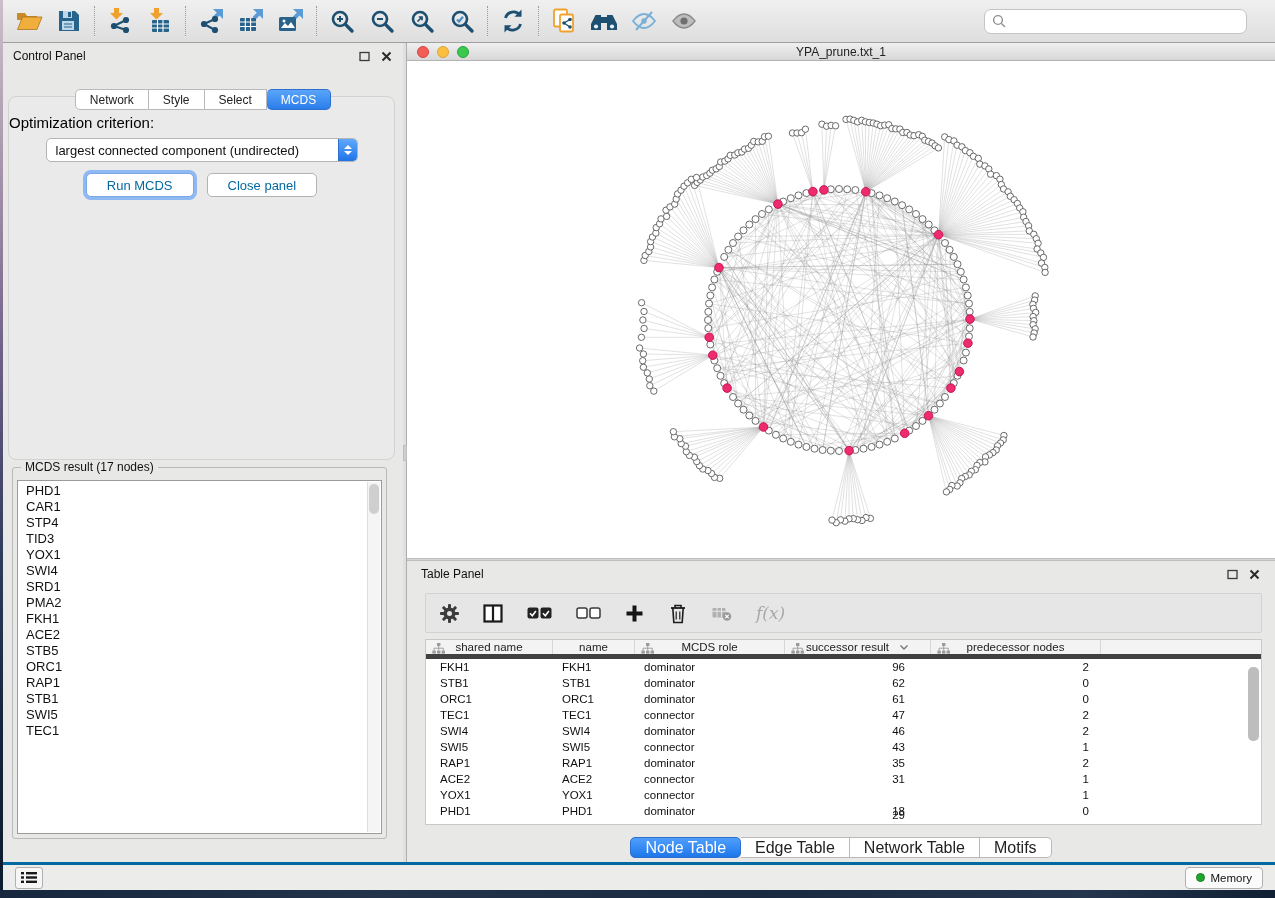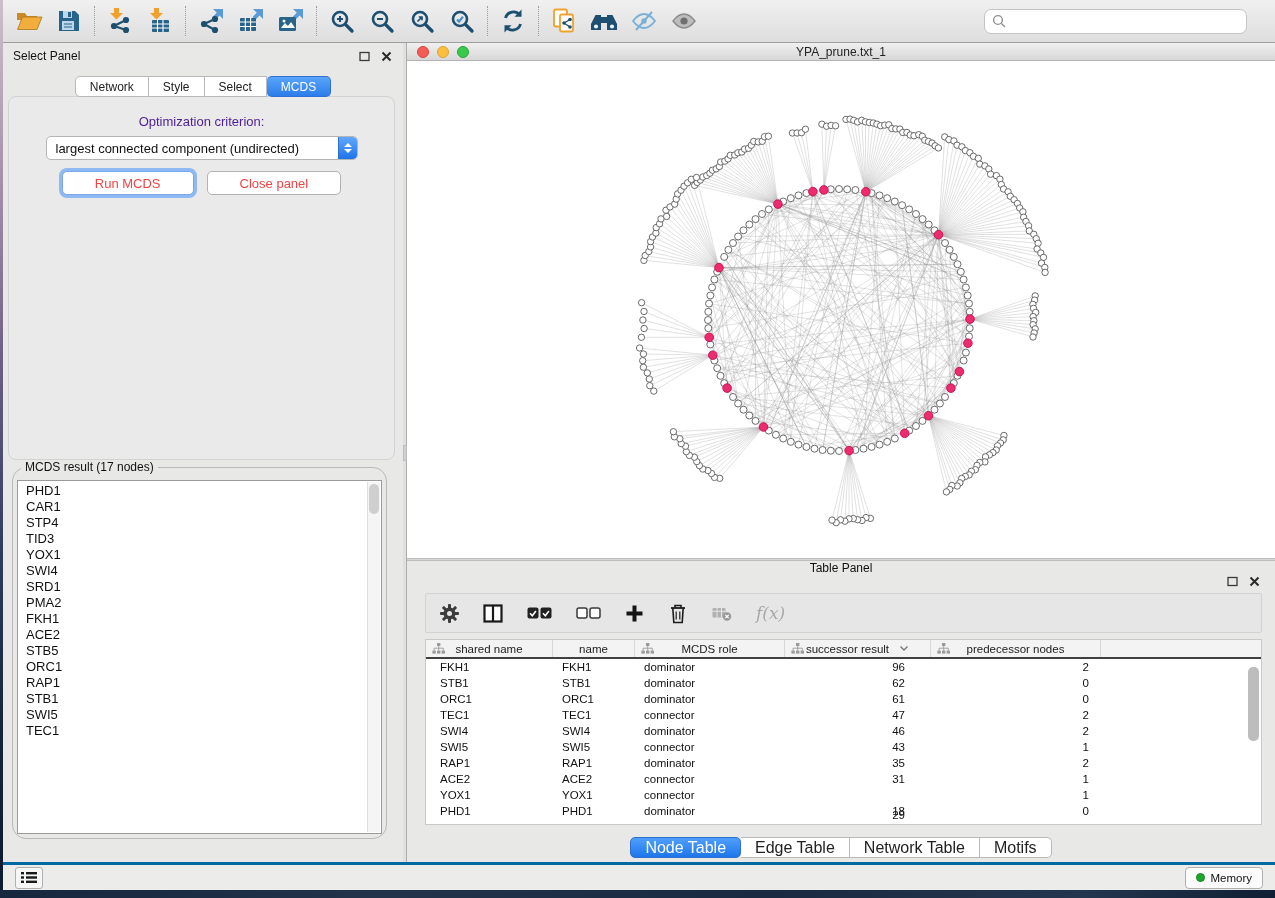--- a/index.html
+++ b/index.html
@@ -25,43 +25,43 @@
     border-radius:7px; display:flex; align-items:center; padding:0 7px; }
   .searchbox input { border:none; outline:none; flex:1; font-size:12px; margin-left:5px; background:transparent; }
 
   
   .control-panel { position:absolute; left:0; top:43px; width:400px; bottom:28px; background:#e8e8e6; }
   .cp-head { height:26px; display:flex; align-items:center; padding:0 10px; }
   .cp-title { font-size:12px; color:#111; }
   .panel-winbtns { margin-left:auto; display:flex; align-items:center; gap:9px; }
   .wb { width:13px; height:13px; display:flex; align-items:center; justify-content:center; }
 
-  .cp-tabs { display:flex; justify-content:center; margin-top:7px; position:relative; z-index:2;align-items:center; }
+  .cp-tabs { display:flex; justify-content:center; margin-top:20px; position:relative; z-index:2;align-items:center; }
   .seg-tab { height:21px; padding:0 14px; display:flex; align-items:center; background:#fff;
     border:1px solid #b9b9b9; border-left:none; font-size:12px; color:#222; }
   .seg-tab:first-child { border-left:1px solid #b9b9b9; border-radius:5px 0 0 5px; }
   .seg-tab:last-child { border-radius:0 5px 5px 0; }
   .seg-tab.active { background:linear-gradient(#5aa5fb,#2b7de9); border-color:#2e6fd0; color:#fff; border-radius:5px; }
 
   .cp-inner { position:absolute; left:5px; right:8px; top:54px; height:364px; background:#eaeaea;
     border:1px solid #d2d2d2; border-radius:8px; margin-top:-1px; }
-  .opt-label { text-align:center; margin-top:17px; font-size:13px; color:#4c1d95; }
+  .opt-label { margin-top:17px; font-size:15px; color:#000000; }
   .dropdown { width:312px; height:24px; margin:7px auto 0; background:#fff; border:1px solid #b5b5b5;
     border-radius:5px; display:flex; align-items:center; overflow:hidden; }
   .dropdown .dd-value { flex:1; font-size:13px; color:#111; padding-left:9px; white-space:nowrap; }
   .dd-stepper { width:19px; align-self:stretch; background:linear-gradient(#5fa8fc,#1f74e8);
     border-left:1px solid #2e6fd0; display:flex; flex-direction:column; align-items:center; justify-content:center; gap:2px; border-radius:0 4px 4px 0; }
   .dd-stepper .up { width:0; height:0; border-left:4px solid transparent; border-right:4px solid transparent; border-bottom:4px solid #fff; }
   .dd-stepper .dn { width:0; height:0; border-left:4px solid transparent; border-right:4px solid transparent; border-top:4px solid #fff; }
   .cp-btnrow { display:flex; justify-content:center; gap:13px; margin-top:11px; }
-  .btn { height:24px; padding:0 32px; background:#fff; border:1px solid #b2b2b2; border-radius:5px;
-    font-size:13px; color:#ef4444; display:flex; align-items:center; }
+  .btn { height:24px; padding:0 20px; background:#fff; border:1px solid #b2b2b2; border-radius:5px;
+    font-size:13px; color:#0369a1; display:flex; align-items:center; }
   .btn.focus-ring { box-shadow:0 0 0 3px rgba(92,158,246,.65); border-color:#7aa8e8; }
 
-  .fieldset { position:absolute; left:9px; right:16px; top:424px; bottom:23px; border:1px solid #b9b9b9; border-radius:14px; }
+  .fieldset { position:absolute; left:9px; right:16px; top:424px; bottom:23px; border:1px solid #b9b9b9; border-radius:3px; }
   .fieldset .legend { position:absolute; top:-8px; left:8px; background:#e8e8e6; padding:0 4px; font-size:12px; color:#111; }
   .mcds-listbox { position:absolute; left:4px; right:4px; top:12px; bottom:4px; background:#fff; border:1px solid #9b9b9b; overflow:hidden; }
   .mcds-list { position:absolute; left:0; right:14px; top:2px; bottom:0; padding-left:8px; }
   .mcds-item { font-size:13px; line-height:16px; color:#111; }
   .mcds-scroll { position:absolute; right:1px; top:1px; bottom:1px; width:13px; background:#f5f5f5; border-left:1px solid #dedede; }
   .mcds-thumb { position:absolute; left:1px; top:2px; width:10px; height:30px; background:#cfcfcf; border-radius:5px; }
 
   .v-div { position:absolute; left:400px; top:43px; width:4px; bottom:28px; background:#e0e0de; border-right:1px solid #adadad; }
   .v-grip { position:absolute; left:0; top:402px; width:4px; height:16px; background:#cfcfcf; border:1px solid #bdbdbd; }
 
@@ -73,29 +73,29 @@
   .light { width:12px; height:12px; border-radius:50%; }
   .light.red { background:#f45d56; border:1px solid #d6453f; }
   .light.yellow { background:#fbbe3f; border:1px solid #dda534; }
   .light.green { background:#3ac84d; border:1px solid #2da23c; }
   .net-title-text { position:absolute; left:0; right:0; text-align:center; font-size:12px; color:#222; }
   .net-canvas { height:497px; background:#fff; position:relative; }
   .h-split { height:3px; background:#d6d6d6; border-top:1px solid #bdbdbd; border-bottom:1px solid #bdbdbd; }
 
   
   .table-panel { flex:1; background:#e8e8e6; position:relative; }
-  .tp-head { height:26px; display:flex; align-items:center; padding:0 14px;flex-direction:column; }
+  .tp-head { height:26px; display:flex; align-items:center; padding:0 14px; }
   .tp-title { font-size:12px; color:#111; }
   .tp-toolbar { margin:6px 13px 0 18px; height:40px; background:#e6e6e6; border:1px solid #d2d2d2; border-radius:2px;
     display:flex; align-items:center; gap:24px; padding:0 14px; }
   .tpt-btn { display:flex; align-items:center; justify-content:center; }
   .fx-label { font-family:"DejaVu Serif",serif; font-style:italic; color:#a8a8a8; font-size:17px; }
 
   .tp-table { margin:6px 13px 0 18px; height:186px; background:#fff; border:1px solid #c9c9c9; position:relative; overflow:hidden; }
-  .tbl-header { display:flex; height:19px; background:#f3f3f3; border-bottom:2px solid #404040;text-align:center; }
+  .tbl-header { display:flex; height:19px; background:#f3f3f3; border-bottom:5px solid #404040;text-align:center; }
   .th { display:flex; align-items:center; justify-content:center; position:relative; font-size:11.5px; color:#222; border-right:1px solid #d7d7d7; }
   .th .tree { position:absolute; left:6px; top:3px; }
   .th .chev { margin-left:10px; }
   .tbl-body { position:absolute; left:0; right:0; top:19px; bottom:0; }
   .tr { display:flex; height:16px; align-items:center; }
   .td { font-size:11.5px; color:#111; white-space:nowrap; overflow:hidden; }
   .td.c0 { padding-left:14px; } .td.c1 { padding-left:9px; } .td.c2 { padding-left:9px; }
   .td.num { text-align:right; }
   .tbl-scroll { position:absolute; right:2px; top:27px; width:11px; height:74px; background:#bdbdbd; border-radius:5px; }
 
@@ -297,21 +297,21 @@
               <circle cx="6" cy="6" r="4.4" stroke="#8f8f8f" stroke-width="1.4" fill="none"></circle>
               <path d="M9.4 9.4L13 13" stroke="#8f8f8f" stroke-width="1.4"></path>
             </svg>
         </span>
         <input type="text" placeholder="" style="">
       </div>
     </div>
 
     <div class="control-panel">
       <div class="cp-head">
-        <span class="cp-title">Select Panel</span>
+        <span class="cp-title">Control Panel</span>
         <span class="panel-winbtns">
           <span class="wb">
             <svg width="11" height="11" viewBox="0 0 11 11">
                 <rect x="1" y="1.5" width="9" height="8" fill="none" stroke="#3a3a3a" stroke-width="1.3"></rect>
               </svg>
           </span>
           <span class="wb">
             <svg width="11" height="11" viewBox="0 0 11 11">
                 <path d="M1.5 1.5l8 8M9.5 1.5l-8 8" stroke="#2a2a2a" stroke-width="2"></path>
               </svg>

